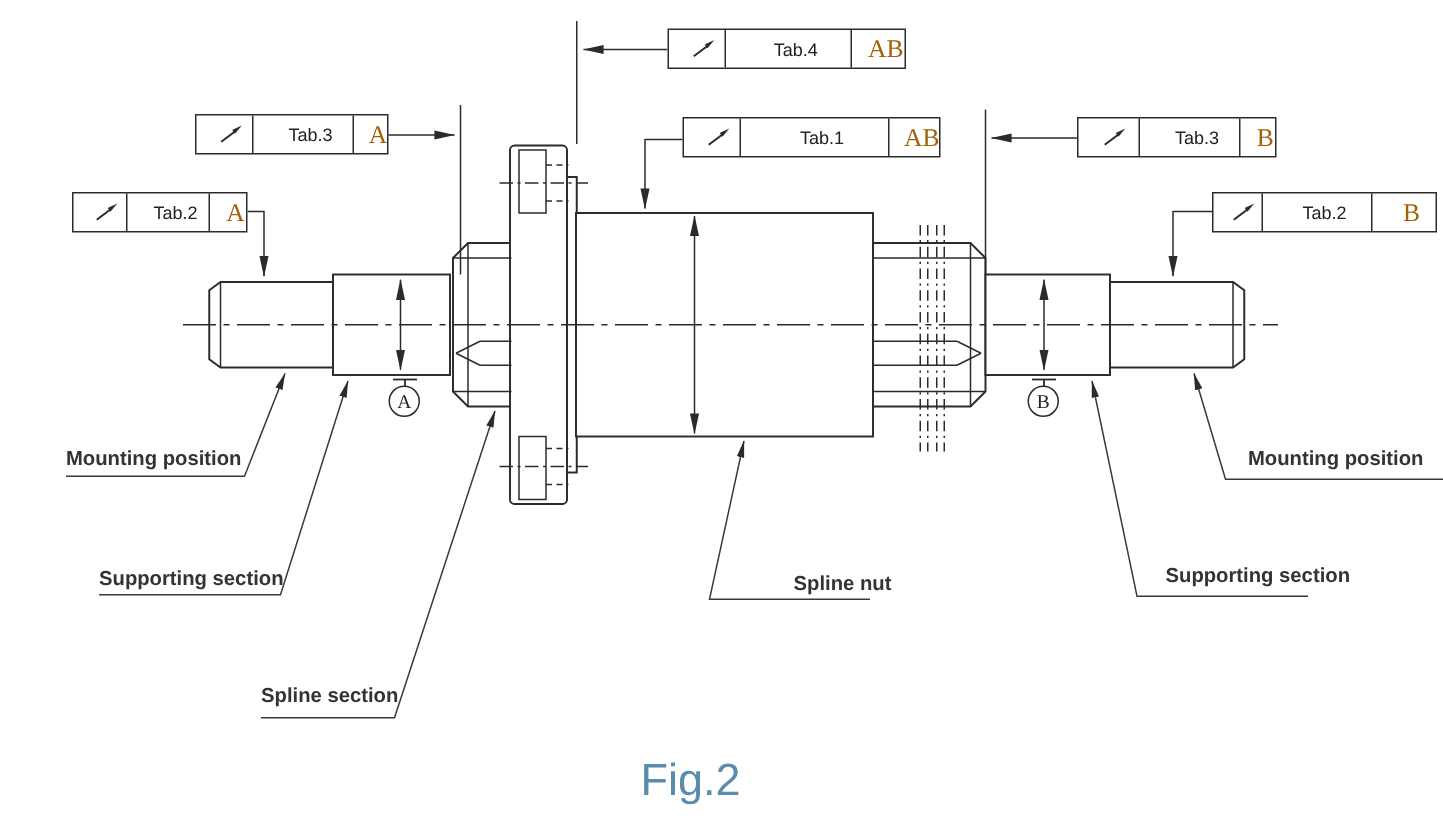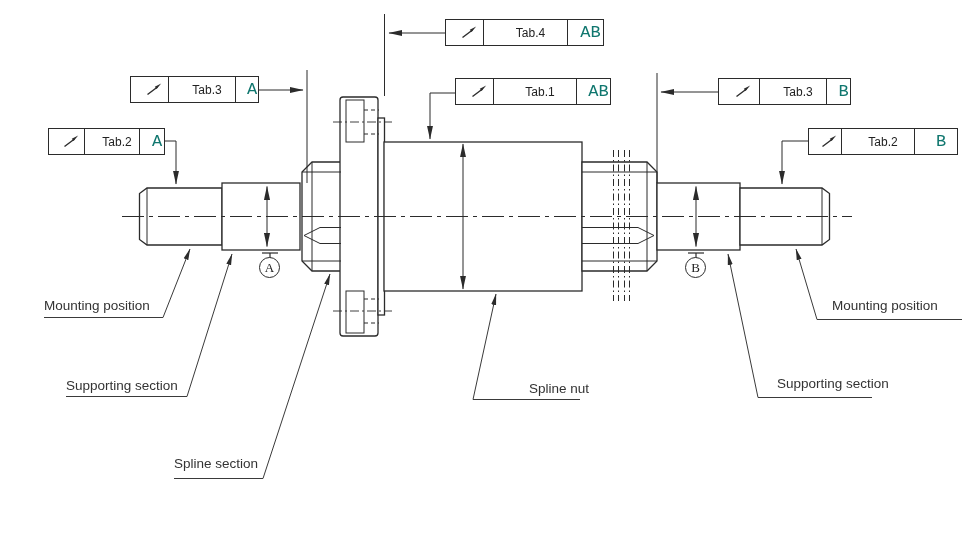--- a/index.html
+++ b/index.html
@@ -7,27 +7,27 @@
        font-family:"Liberation Sans",sans-serif;}
   #stage{position:absolute;inset:0;width:962px;height:555px;}
   svg.draw{position:absolute;left:0;top:0;}
   
   .fcf{position:absolute;display:flex;align-items:stretch;height:27px;
        border:1.3px solid #2b2b2b;background:#fff;box-sizing:border-box;}
   .fcf .cell{display:flex;align-items:center;justify-content:center;box-sizing:border-box;padding-left:10px;}
   .fcf .sym{width:37px;}
   .fcf .tol{font-size:12px;color:#222;border-left:1.3px solid #2b2b2b;
             border-right:1.3px solid #2b2b2b;}
-  .fcf .dat{font-family:Liberation Mono, monospace;font-size:17px;color:#0f766e;line-height:1;}
+  .fcf .dat{font-family:Liberation Serif, serif;font-size:17px;color:#a16207;line-height:1;}
   
   .datum{position:absolute;width:21px;height:21px;border:1.3px solid #2b2b2b;border-radius:50%;
          background:#fff;display:flex;align-items:center;justify-content:center;
          font-family:"Liberation Serif",serif;font-size:13px;color:#222;box-sizing:border-box;}
   
-  .lbl{position:absolute;font-size:13.5px;color:#333;white-space:nowrap;}
+  .lbl{position:absolute;font-size:13.5px;color:#333;white-space:nowrap;font-weight:bold;}
   .caption{position:absolute;left:427px;top:504px;font-size:30px;color:#5a8cab;}
   .runout-svg line{stroke:#2b2b2b;stroke-width:1.4;}
   .runout-svg path{fill:#2b2b2b;stroke:none;}
 </style>
 </head>
 <body>
 
 <div id="stage">
 
   <svg class="draw" width="962" height="555" viewBox="0 0 962 555">
@@ -162,21 +162,21 @@
     <span class="cell dat" style="width:24px">A</span>
   </div>
 
   <div class="fcf" style="left:455px;top:78px">
     <span class="cell sym">
       <svg class="runout-svg" width="22" height="15" viewBox="0 0 22 15">
           <line x1="3.5" y1="12.5" x2="13.5" y2="5"></line>
           <path d="M17.2,1.6 L12.6,7.1 L10.8,4.7 Z"></path>
         </svg>
     </span>
-    <span class="cell tol" style="width:84px">Tab.1</span>
+    <span class="cell tol" style="width:100px">Tab.1</span>
     <span class="cell dat" style="width:33px">AB</span>
   </div>
 
   <div class="fcf" style="left:718px;top:78px">
     <span class="cell sym" style="width:40px">
       <svg class="runout-svg" width="22" height="15" viewBox="0 0 22 15">
           <line x1="3.5" y1="12.5" x2="13.5" y2="5"></line>
           <path d="M17.2,1.6 L12.6,7.1 L10.8,4.7 Z"></path>
         </svg>
     </span>
@@ -198,14 +198,15 @@
   <div class="datum" style="left:259px;top:257px">A</div>
   <div class="datum" style="left:685px;top:257px">B</div>
 
   <div class="lbl" style="left:44px;top:298px">Mounting position</div>
   <div class="lbl" style="left:66px;top:378px">Supporting section</div>
   <div class="lbl" style="left:174px;top:456px">Spline section</div>
   <div class="lbl" style="left:529px;top:381px">Spline nut</div>
   <div class="lbl" style="left:777px;top:376px">Supporting section</div>
   <div class="lbl" style="left:832px;top:298px">Mounting position</div>
 
+  <div class="caption">Fig.2</div>
 
 </div>
 
 </body></html>

